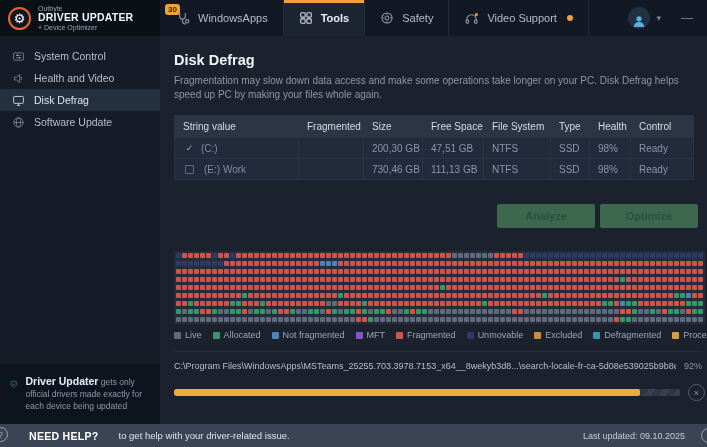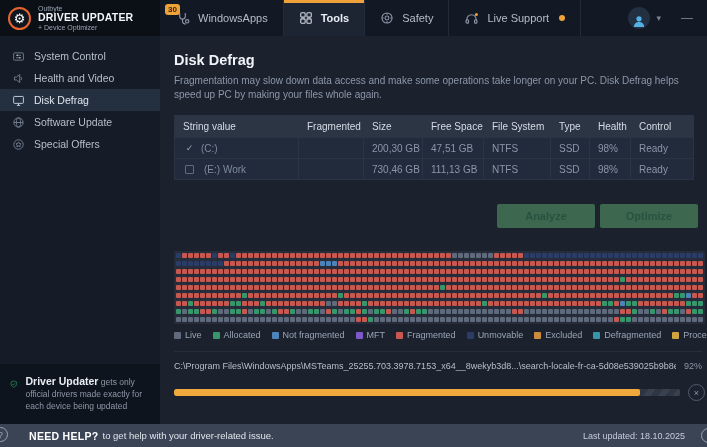--- a/index.html
+++ b/index.html
@@ -76,21 +76,21 @@
     background:repeating-linear-gradient(-55deg,#39414f 0 6px,#2e3644 6px 12px); }
   .fill { height:100%; background:#f0a93c; border-radius:2px; }
   .close-btn { width:17px; height:17px; border-radius:50%; border:1px solid #525b6b; color:#8d97a8;
     font-size:9px; display:flex; align-items:center; justify-content:center; margin-left:8px; cursor:pointer; flex:0 0 17px; }
   
   .footer { height:23px; flex:0 0 23px; background:#3b4455; display:flex; align-items:center; position:relative; padding-left:29px; }
   .help-icon { position:absolute; left:-7px; top:3px; width:15px; height:15px; border-radius:50%;
     border:1.5px solid #9aa3b2; color:#9aa3b2; font-size:9px; display:flex; align-items:center; justify-content:center; }
   .need-help { font-size:10.5px; font-weight:bold; color:#ffffff; letter-spacing:.3px; }
   .help-link { font-size:9.5px; color:#ffffff; text-decoration:underline; margin-left:9px; cursor:pointer; }
-  .help-rest { font-size:9.5px; color:#dfe4ec; margin-left:4px; }
+  .help-rest { font-size:9.5px; color:#dfe4ec; margin-left:20px; }
   .last-updated { margin-left:auto; font-size:9px; color:#c5ccd8; padding-right:22px; }
   .refresh-icon { position:absolute; right:-9px; top:4px; width:15px; height:15px; border-radius:50%;
     border:1.5px solid #9aa3b2; }
   svg { fill:none; stroke-width:1.2; }
 </style>
 </head>
 <body>
 
 <div class="window">
 
@@ -138,21 +138,21 @@
       </div>
       <div class="tab">
         <span class="icon-wrap">
           <svg width="15" height="15" viewBox="0 0 16 16">
               <path d="M3 10V9a5 5 0 0 1 10 0v1"></path>
               <rect x="2.2" y="9.3" width="2.6" height="3.6" rx="1"></rect>
               <rect x="11.2" y="9.3" width="2.6" height="3.6" rx="1"></rect>
               <circle cx="13.2" cy="3.6" r="1.6" fill="#efa23a" stroke="none"></circle>
             </svg>
         </span>
-        <span>Live Support</span>
+        <span>Video Support</span>
         <span class="dot"></span>
       </div>
       <div class="nav-right">
         <span class="avatar">
           <svg width="18" height="16" viewBox="0 0 16 16">
               <circle cx="8" cy="5.8" r="2.6" fill="#53b1e4" stroke="none"></circle>
               <path d="M2.8 14a5.2 5.2 0 0 1 10.4 0z" fill="#53b1e4" stroke="none"></path>
             </svg>
         </span>
         <span class="chevron">▾</span>
@@ -188,27 +188,20 @@
             </svg>
           <span>Disk Defrag</span>
         </div>
         <div class="side-item">
           <svg width="13" height="13" viewBox="0 0 16 16">
               <circle cx="8" cy="8" r="5.7"></circle>
               <ellipse cx="8" cy="8" rx="2.6" ry="5.7"></ellipse>
               <path d="M2.3 8h11.4"></path>
             </svg>
           <span>Software Update</span>
-        </div>
-        <div class="side-item">
-          <svg width="13" height="13" viewBox="0 0 16 16">
-              <circle cx="8" cy="8" r="5.8"></circle>
-              <path d="M8 4.8l1 2 2.2.3-1.6 1.5.4 2.2-2-1-2 1 .4-2.2L4.8 7.1 7 6.8z"></path>
-            </svg>
-          <span>Special Offers</span>
         </div>
       </div>
       <div class="promo">
         <svg width="20" height="20" viewBox="0 0 20 20" style="stroke:#2fae6e;stroke-width:1.5">
             <path d="M10 1.8l7.2 2.6v5.2c0 4.6-3.1 7.7-7.2 8.8-4.1-1.1-7.2-4.2-7.2-8.8V4.4z"></path>
             <path d="M6.6 10.4l2.3 2.3 4.4-4.8"></path>
           </svg>
         <p class="promo-text"><strong>Driver Updater</strong> <span>gets only official drivers made exactly for each device being updated</span></p>
       </div>
     </div>
@@ -1130,17 +1123,17 @@
       </div>
     </div>
   </div>
 
   <div class="footer">
     <span class="help-icon">
         <span>?</span>
       </span>
     <span class="need-help">NEED HELP?</span>
     <span class="help-rest">to get help with your driver-related issue.</span>
-    <span class="last-updated">Last updated: 18.10.2025</span>
+    <span class="last-updated">Last updated: 09.10.2025</span>
     <span class="refresh-icon"></span>
   </div>
 
 </div>
 
 </body></html>

